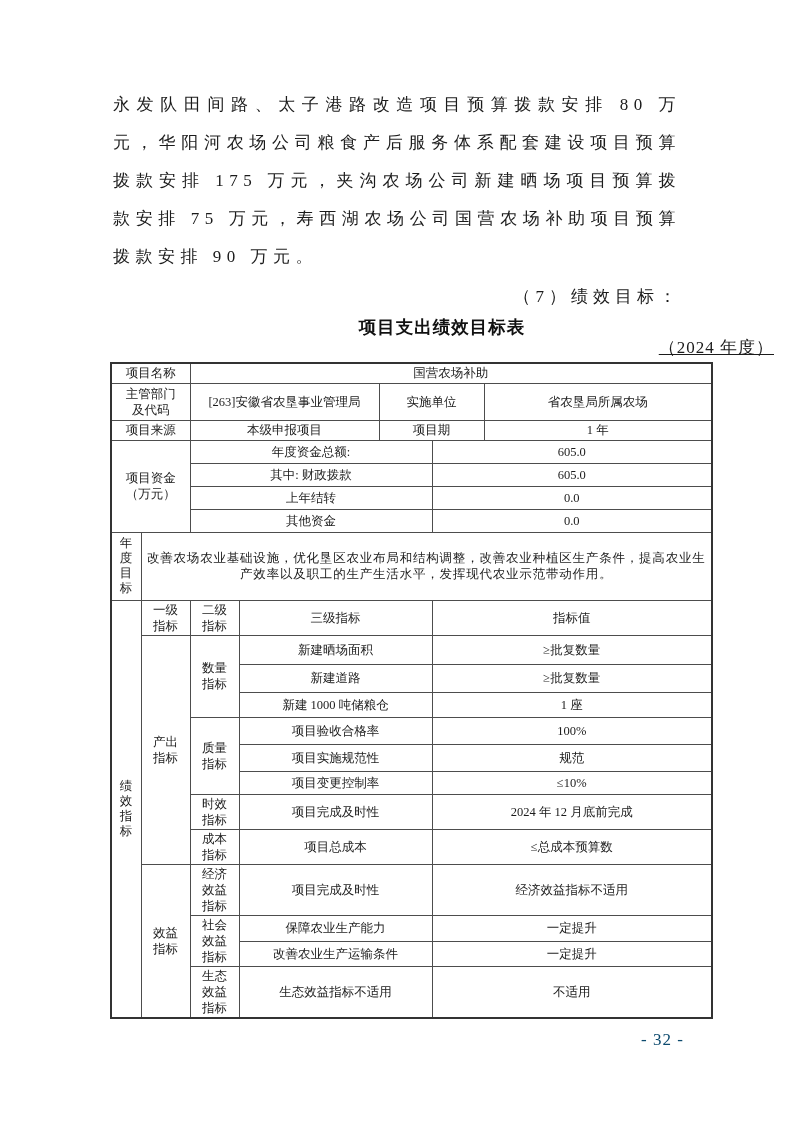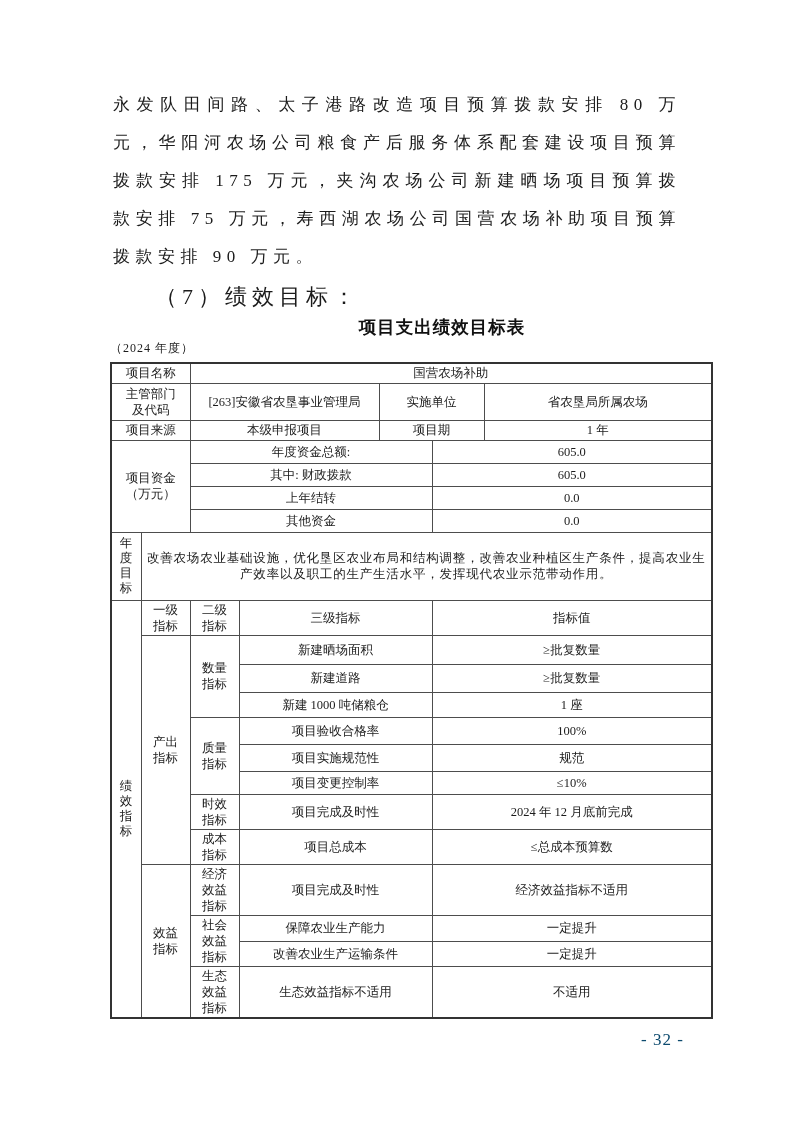--- a/index.html
+++ b/index.html
@@ -8,29 +8,29 @@
     font-family:"Liberation Serif","DejaVu Serif",serif;
     color:#1b1b1b;overflow:hidden;
   }
   .para{
     margin:86px 113px 0 113px;width:568px;
     font-size:17px;line-height:38px;letter-spacing:5.5px;
     text-align:justify;
   }
   .heading{
     margin:6px 113px 0 113px;padding-left:42px;
-    font-size:22px;line-height:30px;letter-spacing:5px;
+    font-size:17px;line-height:30px;letter-spacing:5px;text-align:right;
   }
   .table-block{margin:0 0 0 110px;width:664px;}
   .tbl-title{
     margin-top:2px;text-align:center;
     font-family:"Liberation Sans","DejaVu Sans",sans-serif;
     font-weight:700;font-size:17.5px;line-height:26px;letter-spacing:1px;color:#111;
   }
-  .tbl-subtitle{text-align:left;font-size:12px;line-height:16px;letter-spacing:1px;}
+  .tbl-subtitle{text-align:right;font-size:17px;line-height:16px;letter-spacing:1px;text-decoration:underline;}
   table.perf{
     margin-top:6px;border-collapse:collapse;table-layout:fixed;
     width:603px;border:2px solid #333;
   }
   table.perf td{
     border:1px solid #4d4d4d;text-align:center;vertical-align:middle;
     font-size:12.5px;line-height:16px;padding:1px 5px;color:#1b1b1b;
     overflow:hidden;
   }
   td.ml{white-space:pre-line;line-height:15px;}

